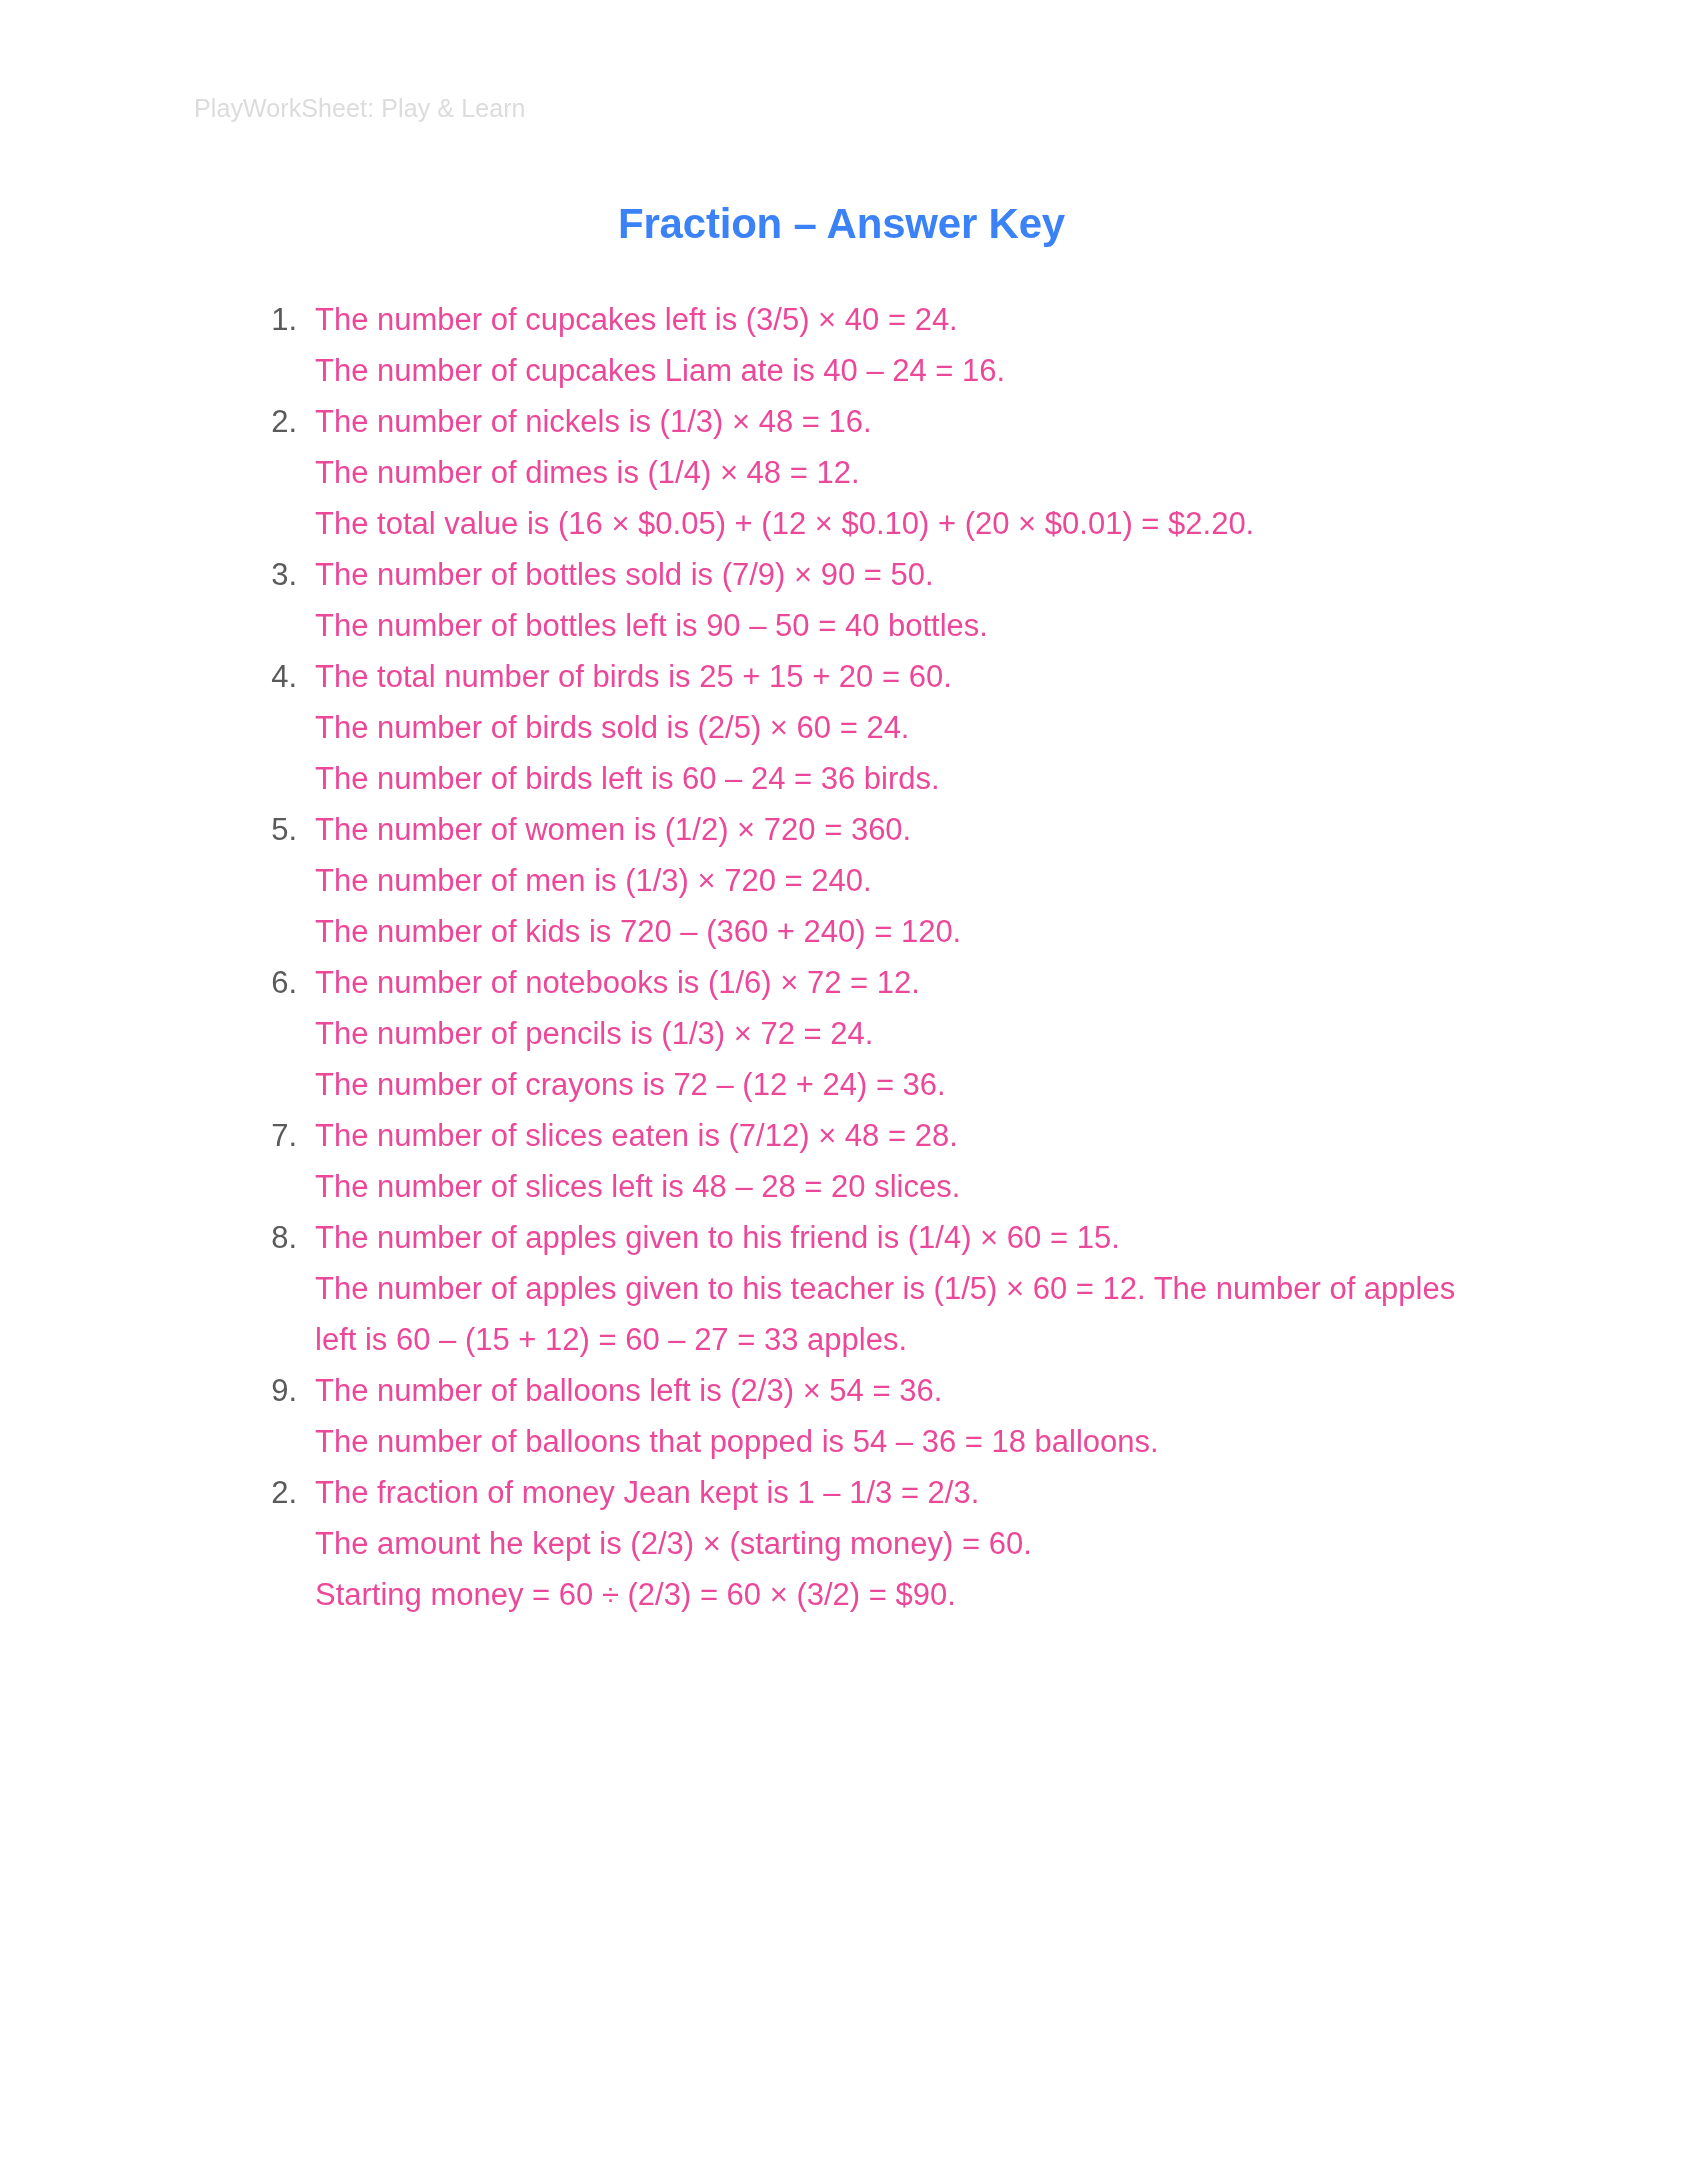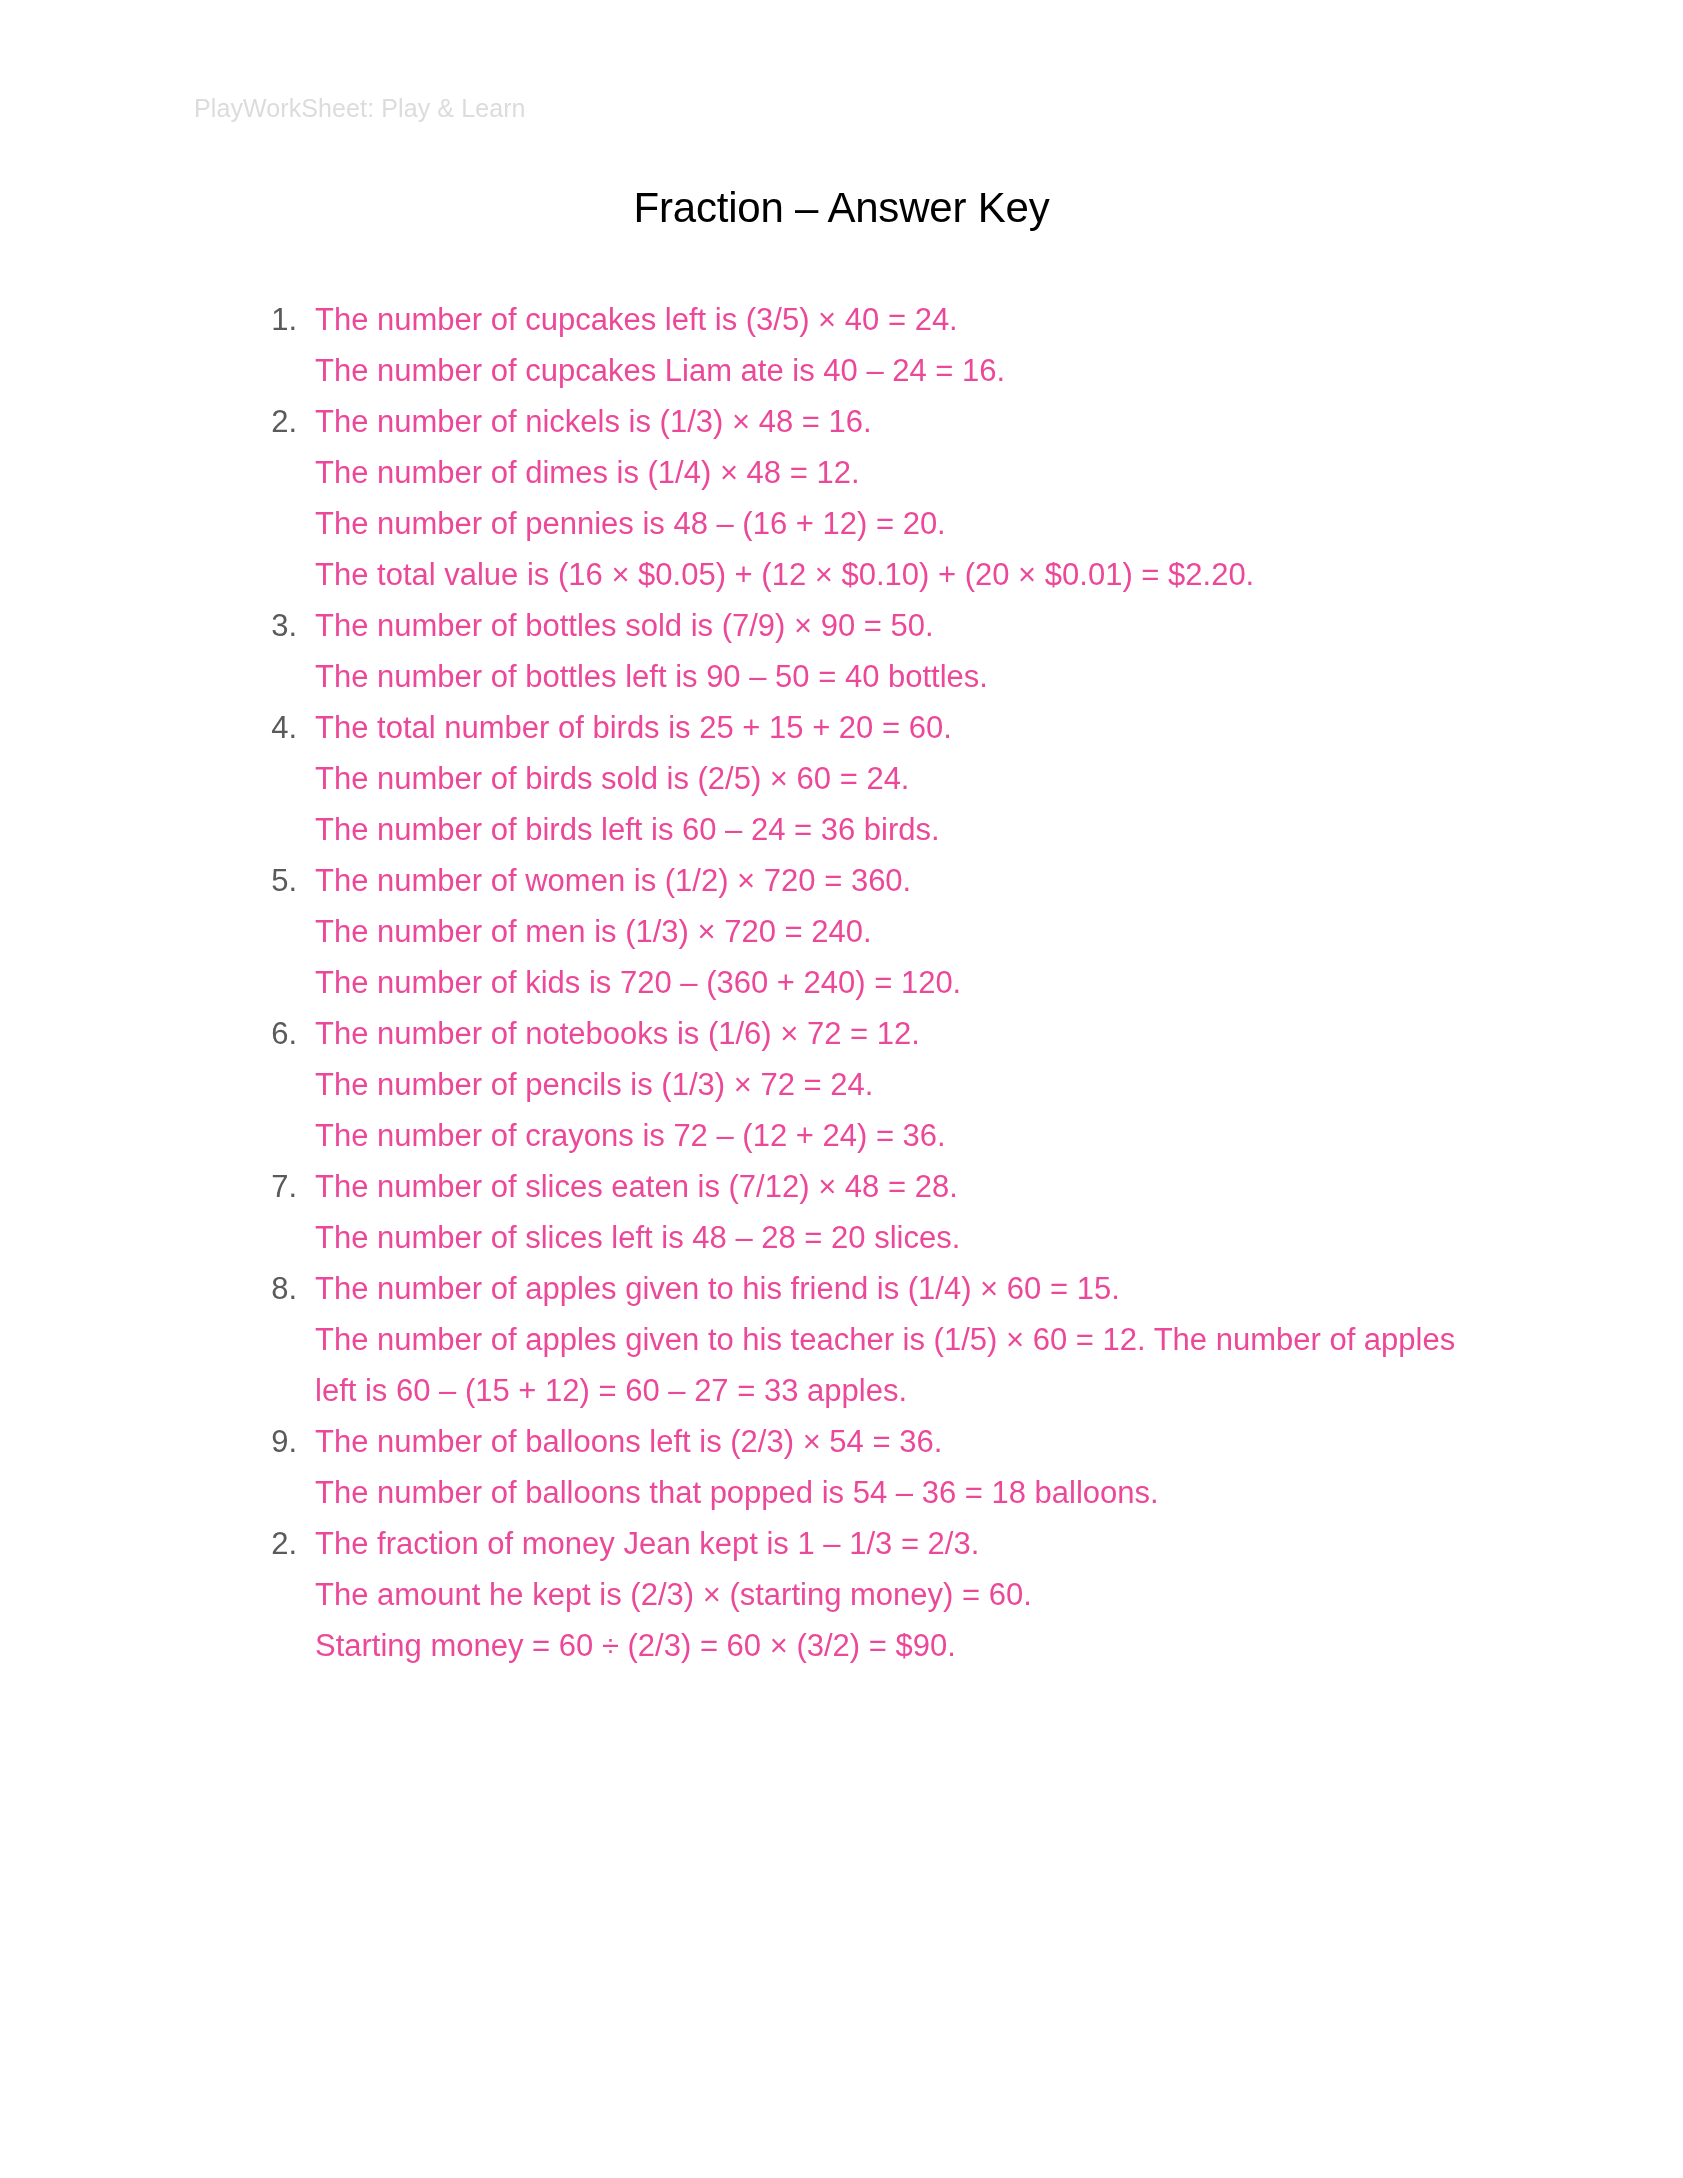--- a/index.html
+++ b/index.html
@@ -31,25 +31,25 @@
     color: #dcdcdc;
     letter-spacing: 0.1px;
     white-space: nowrap;
   }
 
   
   .title {
     position: absolute;
     left: 0;
     right: 0;
-    top: 156px;
+    top: 172px;
     text-align: center;
     font-size: 42px;
-    font-weight: normal;
-    color: #000000;
+    font-weight: bold;
+    color: #3b82f6;
     letter-spacing: -0.2px;
   }
 
   
   .answers {
     position: absolute;
     left: 198px;
     top: 278px;
     width: 1228px;
   }
@@ -109,21 +109,20 @@
         <div class="lines">
           <div class="line">The number of cupcakes left is (3/5) × 40 = 24.</div>
           <div class="line">The number of cupcakes Liam ate is 40 – 24 = 16.</div>
         </div>
       </li>
       <li class="item">
         <div class="num">2.</div>
         <div class="lines">
           <div class="line">The number of nickels is (1/3) × 48 = 16.</div>
           <div class="line">The number of dimes is (1/4) × 48 = 12.</div>
-          <div class="line">The number of pennies is 48 – (16 + 12) = 20.</div>
           <div class="line">The total value is (16 × $0.05) + (12 × $0.10) + (20 × $0.01) = $2.20.</div>
         </div>
       </li>
       <li class="item">
         <div class="num">3.</div>
         <div class="lines">
           <div class="line">The number of bottles sold is (7/9) × 90 = 50.</div>
           <div class="line">The number of bottles left is 90 – 50 = 40 bottles.</div>
         </div>
       </li>

